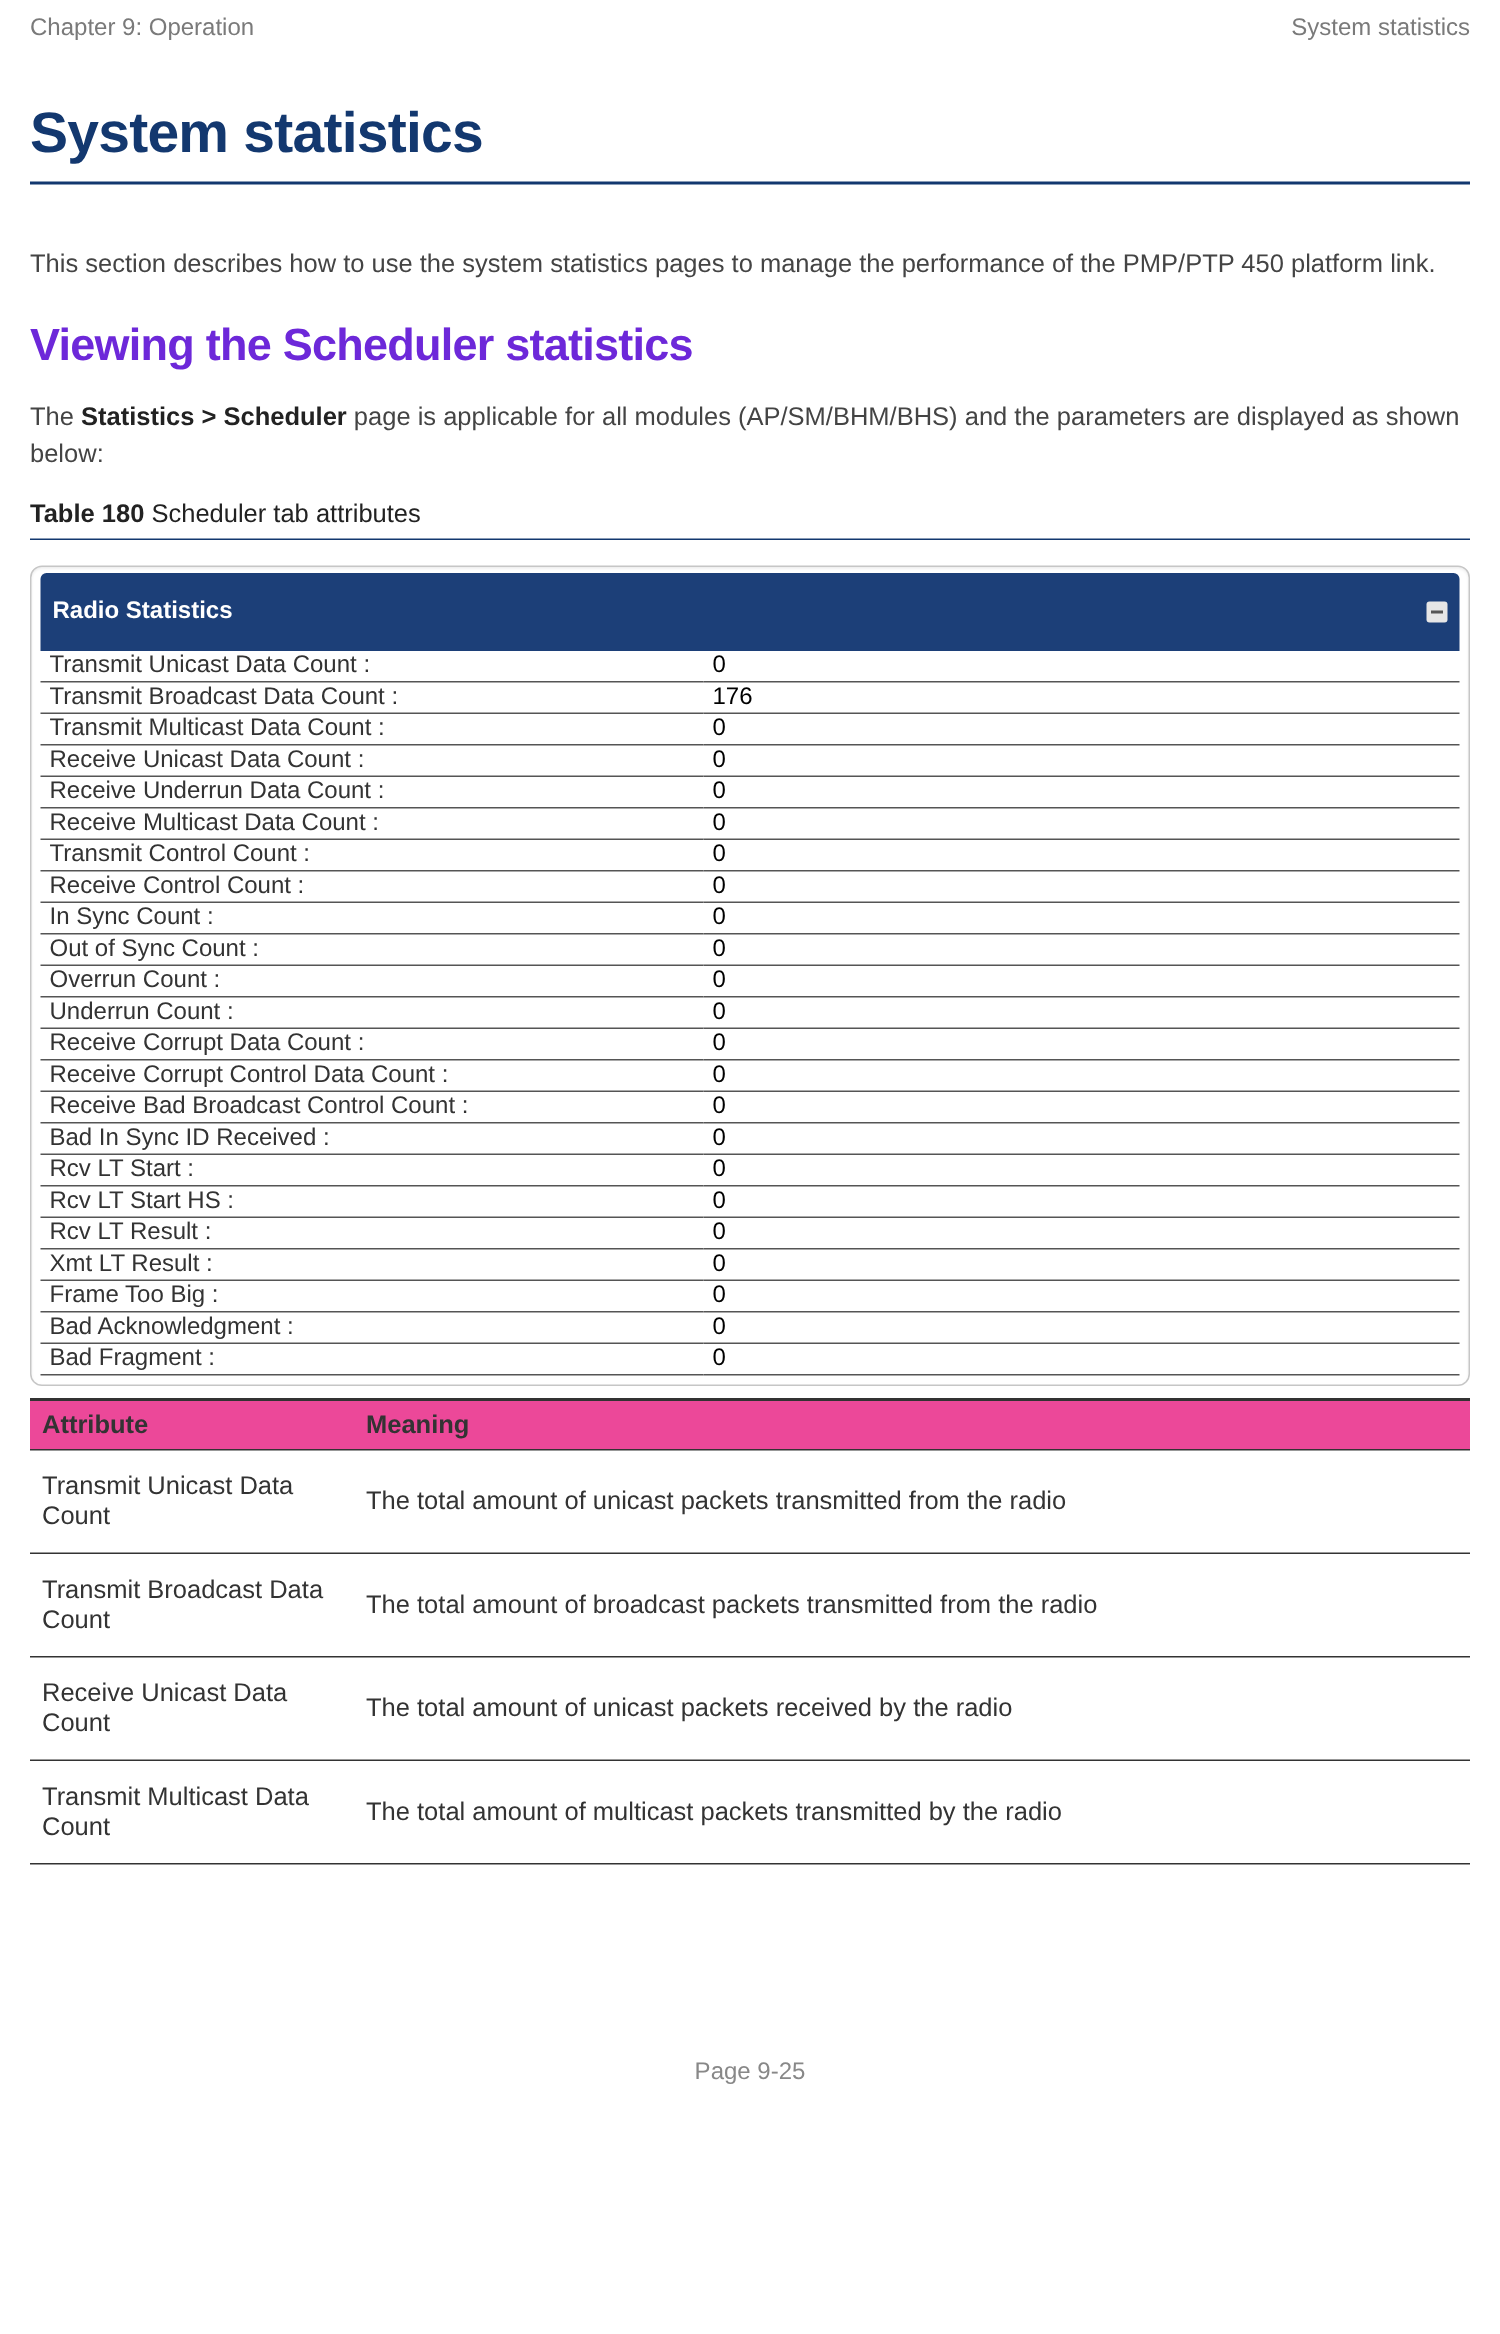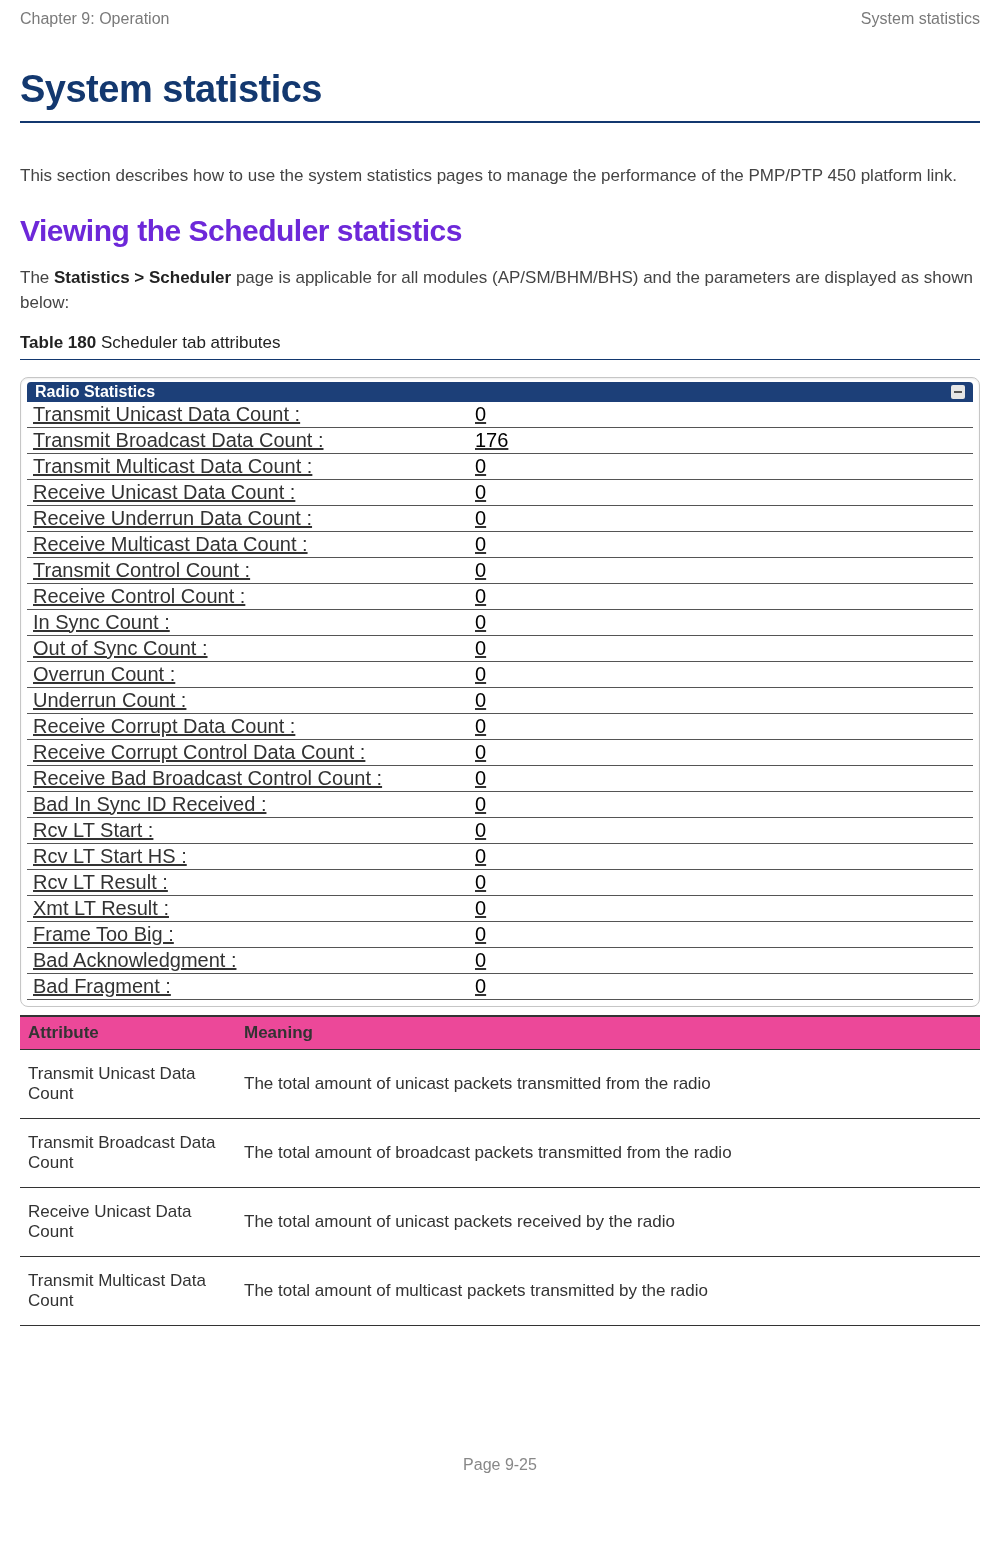--- a/index.html
+++ b/index.html
@@ -67,21 +67,21 @@
     margin-top: 4px;
     padding: 4px 6px 6px 6px;
     background: #fff;
     box-shadow: 0 1px 2px rgba(0,0,0,0.08) inset;
   }
   .panel-title {
     background: #1c3f78;
     color: #fff;
     font-weight: bold;
     font-size: 16px;
-    padding: 1px 8px;
+    padding: 17px 8px;
     border-radius: 4px 4px 0 0;
     display: flex;
     justify-content: space-between;
     align-items: center;
   }
   .collapse-icon {
     width: 14px;
     height: 14px;
     background: #e6e6e6;
     border-radius: 2px;
@@ -92,22 +92,21 @@
     position: absolute;
     top: 6px;
     left: 3px;
     width: 8px;
     height: 2px;
     background: #555;
   }
   .stats-table {
     width: 100%;
     border-collapse: collapse;
-    font-size: 20px;
-    text-decoration: underline;
+    font-size: 16px;
   }
   .stats-table td {
     border-bottom: 1px solid #555;
     padding: 1px 6px;
     vertical-align: top;
   }
   .stats-table td.label-cell { width: 430px; }
   .stats-table td.value-cell { color: #000; }
 
   

